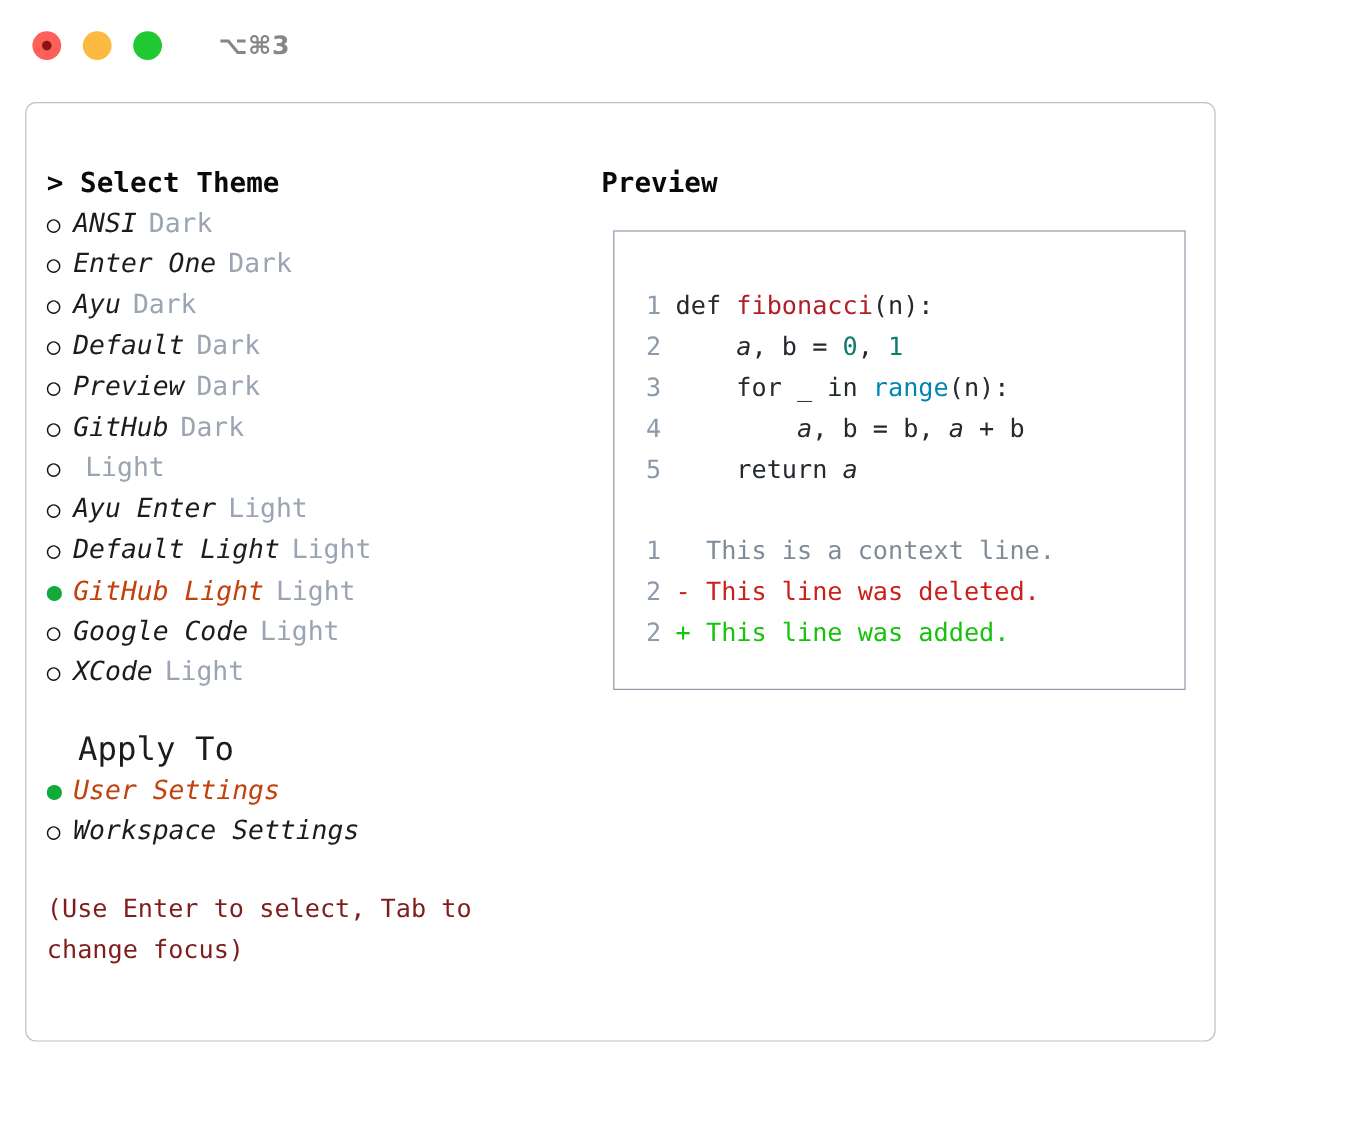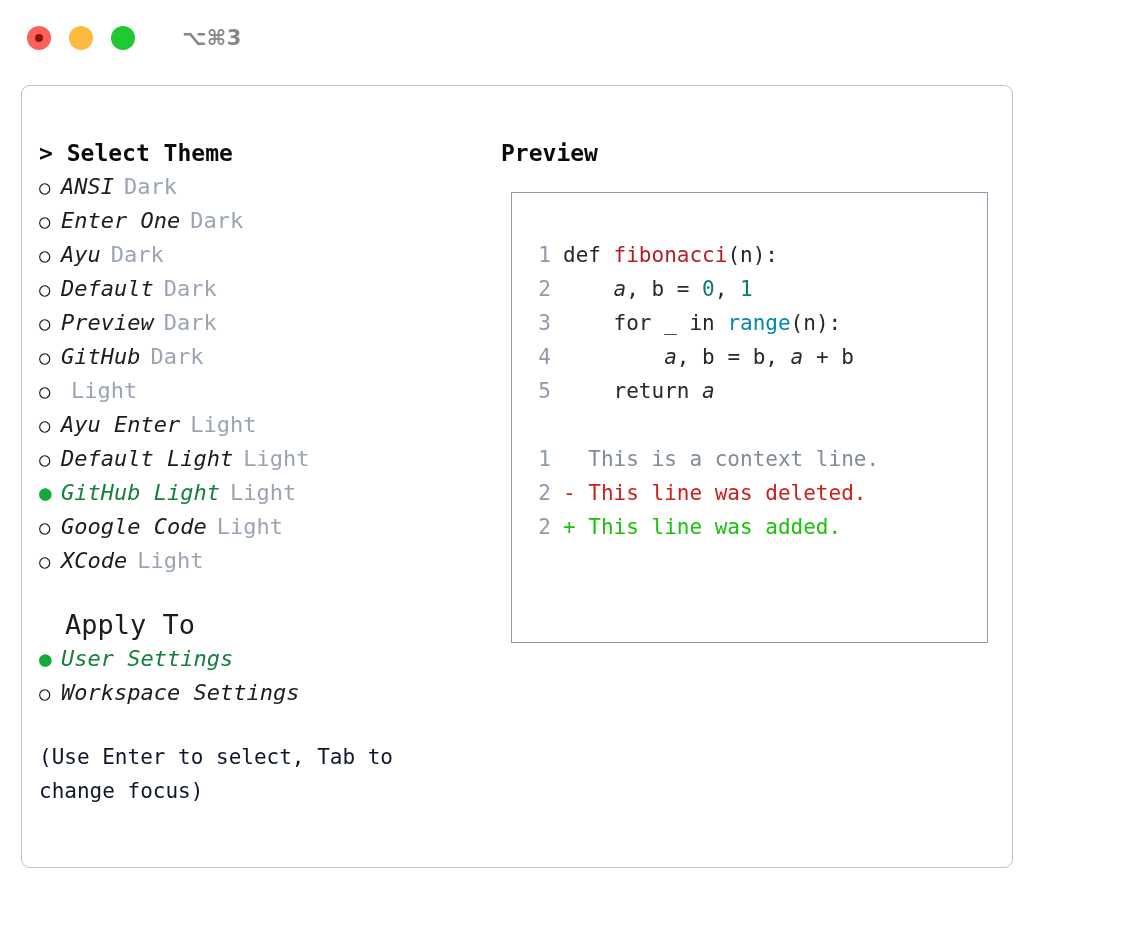--- a/index.html
+++ b/index.html
@@ -114,58 +114,58 @@
     display: inline-block;
     width: 22px;
     flex: 0 0 22px;
     font-size: 19px;
     line-height: 34px;
     color: #111111;
     text-align: left;
   }
   .bullet.sel { color: #12ab3a; font-size: 21px; }
   .opt-label { color: #1c1c1c; font-style: italic; }
-  .opt-label.sel { color: #15803d; }
+  .opt-label.sel { color: #c2410c; }
   .opt-tag {
     color: #9aa4b2;
     margin-left: 10px;
   }
 
   .section-gap { height: 30px; }
 
   .apply-header {
     font-size: 27px;
     color: #1c1c1c;
     line-height: 34px;
     padding-left: 26px;
     white-space: pre;
   }
 
   .hint {
     margin-top: 30px;
     font-size: 21px;
-    color: #0f172a;
+    color: #7f1d1d;
     line-height: 34px;
     width: 400px;
     white-space: pre-wrap;
   }
 
   
   .right-pane {
     position: absolute;
     left: 479px;
     top: 50px;
     width: 490px;
   }
   .preview-box {
     position: absolute;
     left: 10px;
     top: 56px;
     width: 477px;
-    height: 451px;
+    height: 383px;
     border: 1.5px solid #8e9aaa;
     box-sizing: border-box;
     background: #ffffff;
   }
   .code-area {
     position: absolute;
     left: 11px;
     top: 45px;
     font-size: 21px;
     line-height: 34px;

